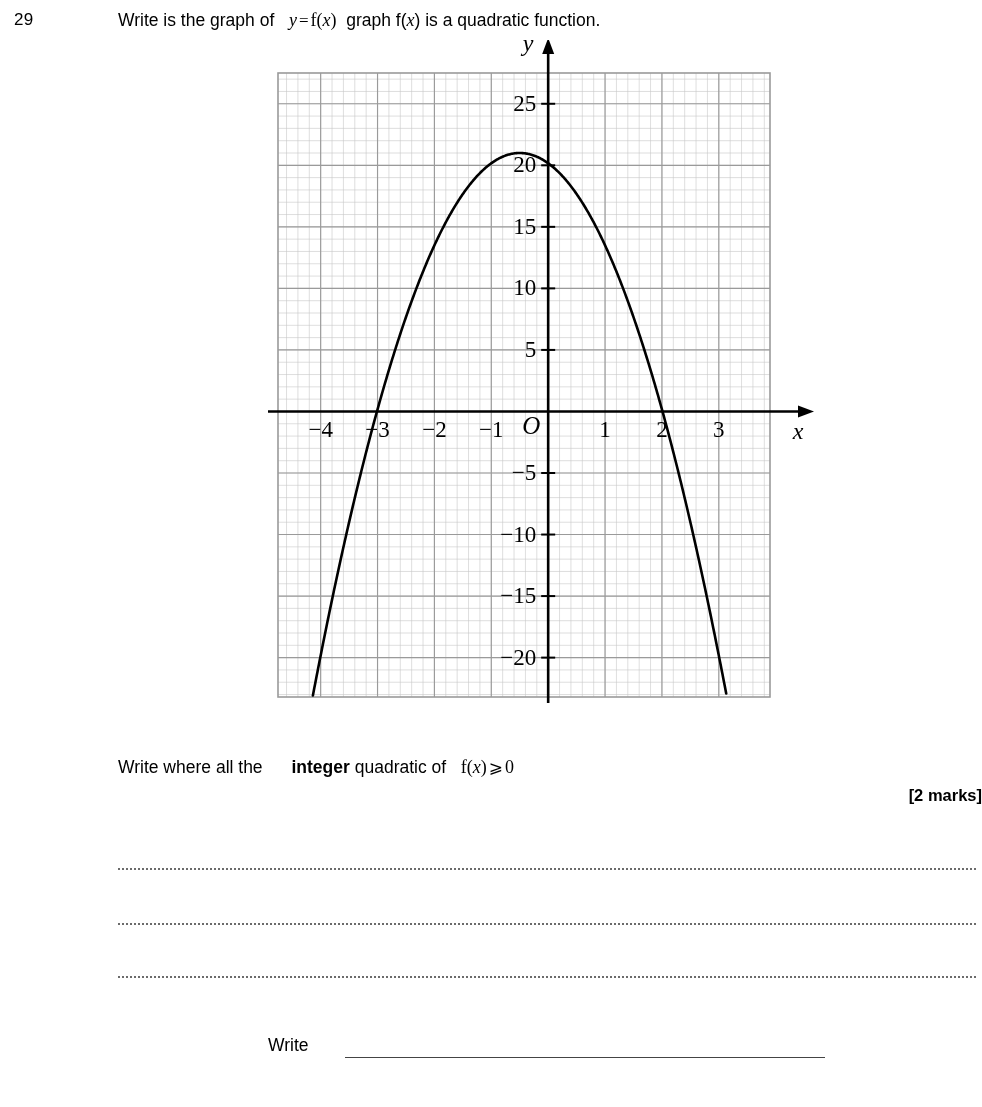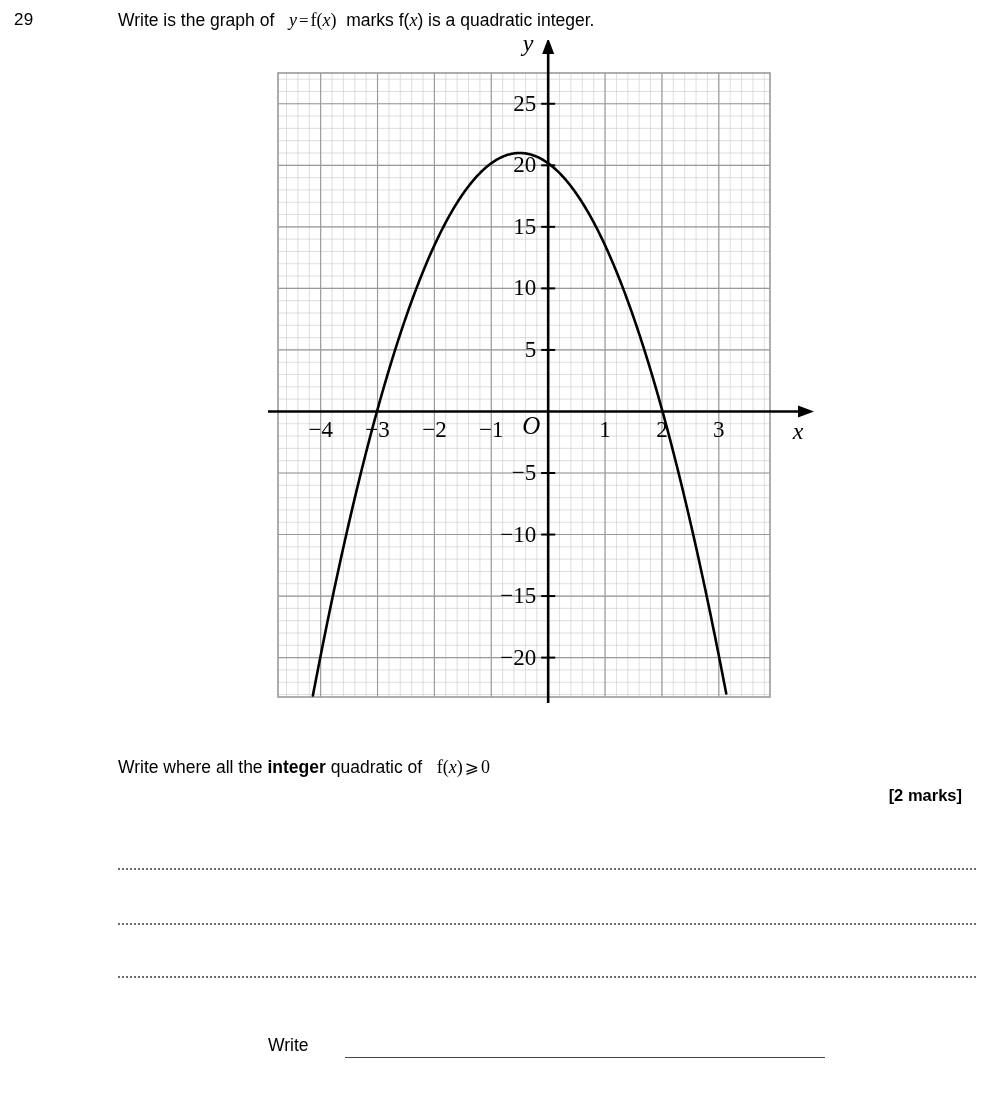--- a/index.html
+++ b/index.html
@@ -53,24 +53,24 @@
     width: 560px;
     height: 680px;
   }
   .prompt {
     position: absolute;
     left: 118px;
     top: 757px;
     font-size: 17.5px;
     white-space: nowrap;
   }
-  .prompt b { font-weight: bold; }
+  .prompt b { font-weight: bold; margin-left: 24px; }
   .marks {
     position: absolute;
-    right: 20px;
+    right: 0;
     top: 786px;
     font-size: 16.5px;
     font-weight: bold;
     text-align: right;
   }
   .ansline {
     position: absolute;
     left: 118px;
     width: 858px;
     height: 0;
@@ -91,21 +91,21 @@
     border-top: 1.6px solid #444444;
   }
 </style>
 </head>
 <body>
 
 <div class="qnum">29</div>
 
 <div class="stem">
   <span>Write is the graph of</span>
-  &nbsp;&nbsp;<span class="mi">y</span><span class="op">=</span><span class="mr">f(</span><span class="mi">x</span><span class="mr">)</span>&nbsp;&nbsp;<span>marks f(</span><span class="mi">x</span><span>) is a quadratic integer.</span>
+  &nbsp;&nbsp;<span class="mi">y</span><span class="op">=</span><span class="mr">f(</span><span class="mi">x</span><span class="mr">)</span>&nbsp;&nbsp;<span>graph f(</span><span class="mi">x</span><span>) is a quadratic function.</span>
 </div>
 
 <div class="graph-wrap">
   <svg id="graph-svg" width="560" height="680" viewBox="0 0 560 680" xmlns="http://www.w3.org/2000/svg">
       <rect x="23" y="33" width="492" height="624" fill="#ffffff"></rect>
       <g stroke="#c8c8c8" stroke-width="0.6">
         <line x1="31.53179190751442" y1="33" x2="31.53179190751442" y2="657"></line>
         <line x1="42.90751445086703" y1="33" x2="42.90751445086703" y2="657"></line>
         <line x1="54.28323699421965" y1="33" x2="54.28323699421965" y2="657"></line>
         <line x1="65.65895953757226" y1="33" x2="65.65895953757226" y2="657"></line>

